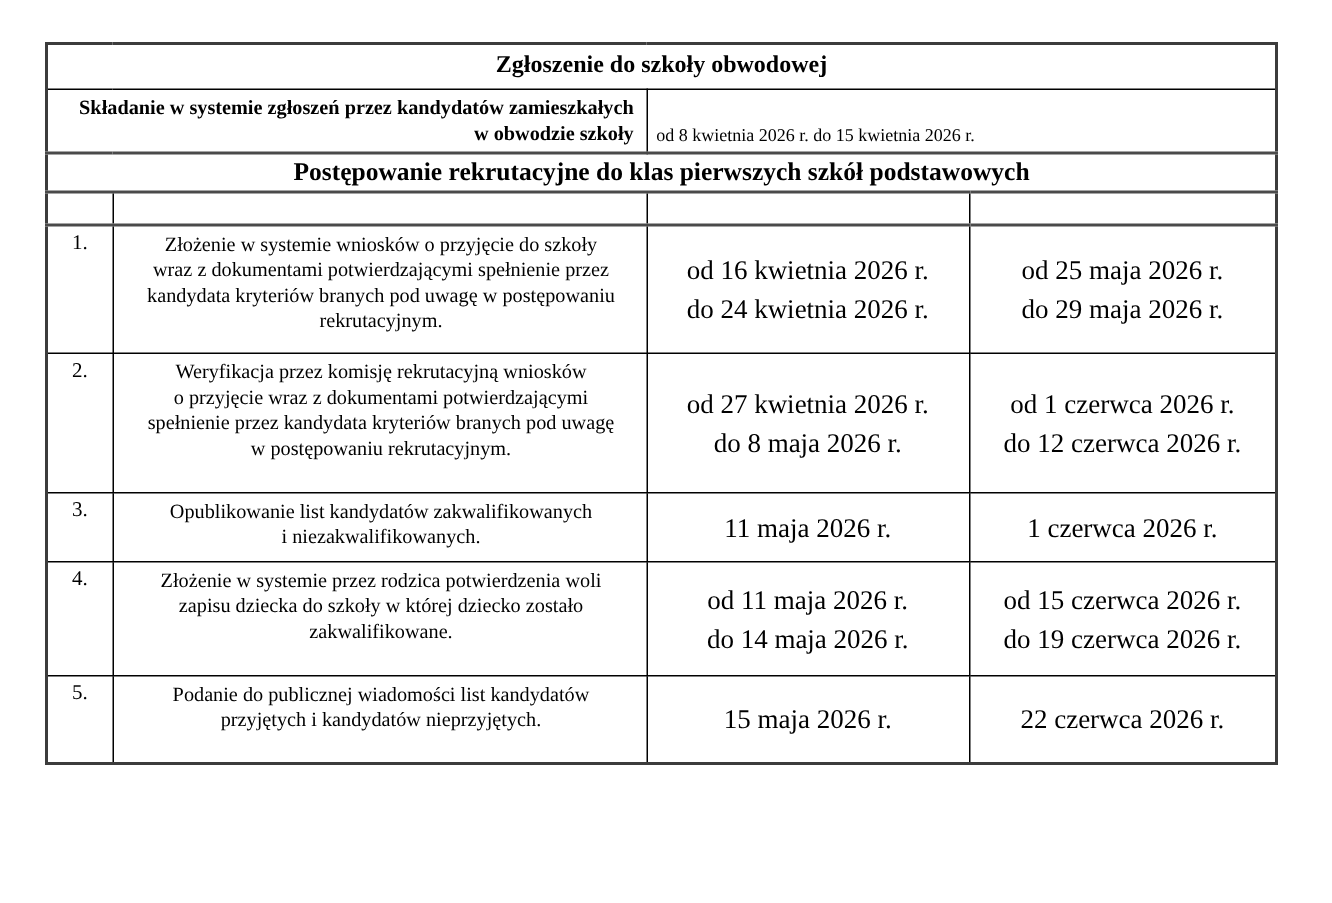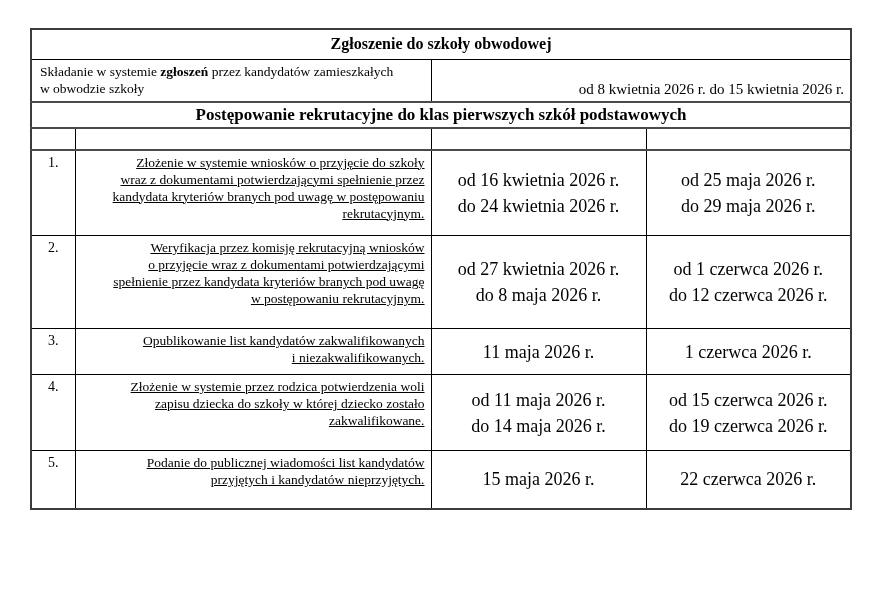--- a/index.html
+++ b/index.html
@@ -13,32 +13,32 @@
     border-collapse: collapse; table-layout: fixed;
     border: 2px solid #3c3c3c;
     padding-left: 33px;
   }
   td { border: 1px solid #000; padding: 2px 6px; font-size: 13.5px; vertical-align: middle; }
   
   tr.r-title1 td { font-weight: bold; font-size: 16px; text-align: center; }
   tr.r-title2 td { font-weight: bold; font-size: 17px; text-align: center;
                    border-top: 2px solid #4a4a4a; }
   
-  td.c-enroll { text-align: left; line-height: 1.3; padding: 3px 8px; }
-  td.c-enroll-date { text-align: right; vertical-align: bottom; padding-bottom: 3px; font-size: 15px; }
+  td.c-enroll { text-align: right; line-height: 1.3; padding: 3px 8px; font-weight: bold; }
+  td.c-enroll-date { text-align: left; vertical-align: bottom; padding-bottom: 3px; font-size: 12px; }
   
   tr.r-empty td { border-top: 2px solid #4a4a4a; }
   
   tr.r-head td { font-weight: bold; text-align: center; font-size: 15px;
                  line-height: 1.35; white-space: pre-line; }
   
   tr.r-data1 td { border-top: 2px solid #4a4a4a; }
   td.c-no { text-align: center; vertical-align: top; padding-top: 4px; font-size: 14px; }
-  td.c-act { vertical-align: top; text-align: right; white-space: pre-line;
-             line-height: 1.26; padding: 3px 6px 3px 8px; text-decoration: underline; }
+  td.c-act { vertical-align: top; text-align: center; white-space: pre-line;
+             line-height: 1.26; padding: 3px 6px 3px 8px; }
   td.c-date { text-align: center; vertical-align: middle; white-space: pre-line;
               font-size: 18px; line-height: 1.45; }
 </style>
 </head>
 <body>
 
 <table class="doc">
   <colgroup>
     <col style="width:44px">
       <col style="width:356px">

